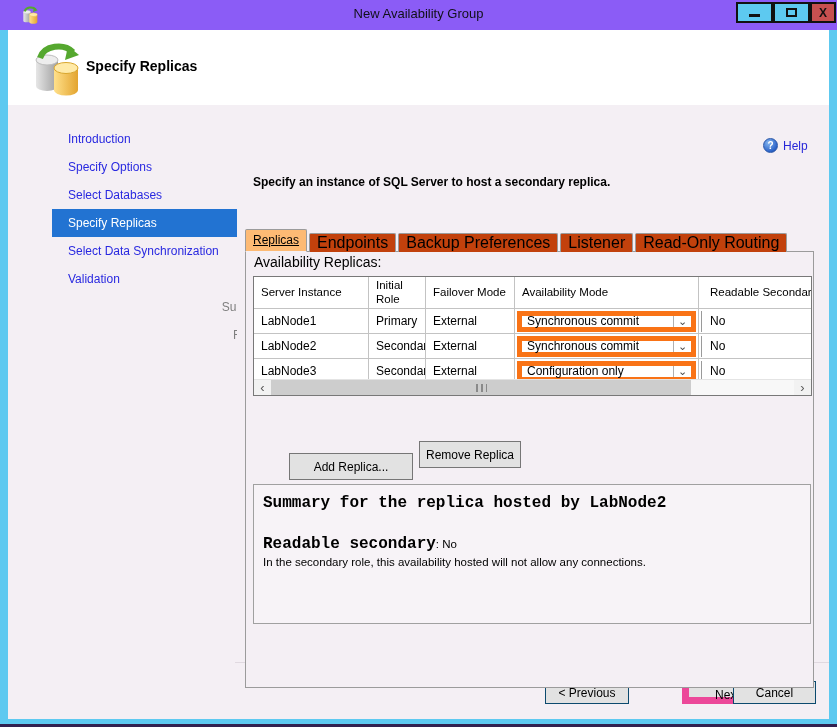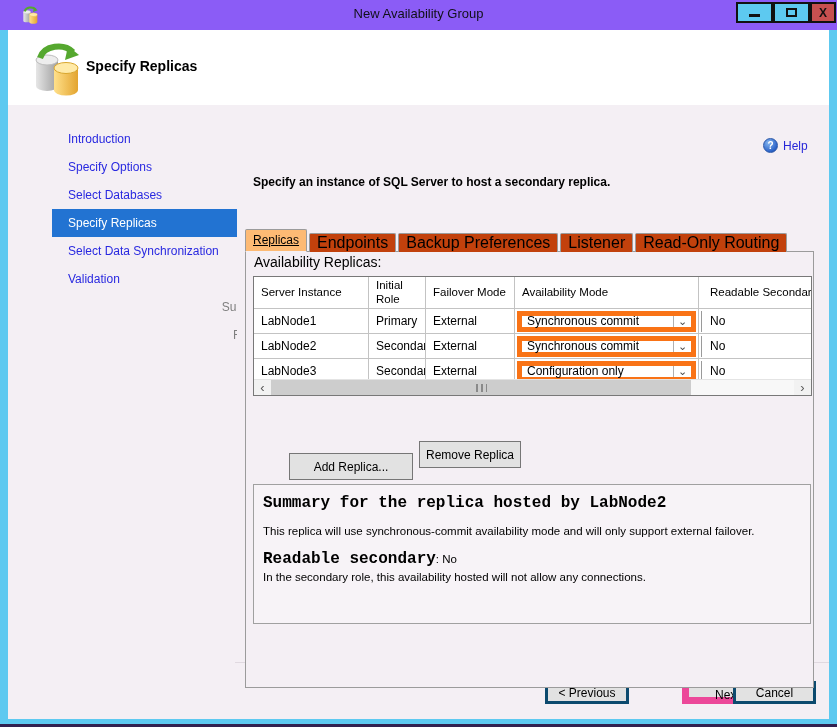--- a/index.html
+++ b/index.html
@@ -89,21 +89,21 @@
   .btn-add { position:absolute; left:7px; top:201px; width:124px; height:27px; }
   .btn-remove { position:absolute; left:137px; top:189px; width:102px; height:27px; }
   
   .summary { position:absolute; left:7px; top:232px; width:558px; height:140px;
     border:1px solid #a0a0a0; background:#f7f3f7; padding:8px 9px; font-size:11.5px; line-height:1.3; }
   .summary b { font-size:16px;font-family:Liberation Mono, monospace; }
   .sp { height:10px; }
   
   .footer { position:absolute; left:0; top:632px; width:821px; height:57px; background:#f4eff4; }
   .footer-line { position:absolute; left:227px; top:0; width:594px; height:1px; background:#e0d9e0; }
-  .fbtn { position:absolute; top:19px; height:23px; border:3px solid #0c4a6e; background:#e2e2e2;
+  .fbtn { position:absolute; top:19px; height:23px; border:1px solid #0c4a6e; background:#e2e2e2;
     font-size:12px; font-family:"Liberation Sans",sans-serif; cursor:pointer; }
   .fbtn-prev { left:537px; width:84px; }
   .fbtn-next { left:630px; width:101px; border:7px solid #ec4899;margin-left:44px; }
   .fbtn-cancel { left:725px; width:83px; }
 </style>
 </head>
 <body>
 
 <div class="titlebar">
   <svg class="titlebar-icon" viewBox="0 0 48 54">
@@ -255,21 +255,20 @@
           <div class="scroll-btn">›</div>
         </div>
       </div>
 
       <button class="btn btn-add">Add Replica...</button>
       <button class="btn btn-remove">Remove Replica</button>
 
       <div class="summary">
         <b>Summary for the replica hosted by LabNode2</b>
         <div class="sp"></div>
-        <div>This replica will use synchronous-commit availability mode and will only support external failover.</div>
         <div class="sp"></div>
         <div><b>Readable secondary</b><span>: No</span></div>
         <div>In the secondary role, this availability hosted will not allow any connections.</div>
       </div>
 
     </div>
   </div>
 
   <div class="footer">
     <div class="footer-line"></div>

